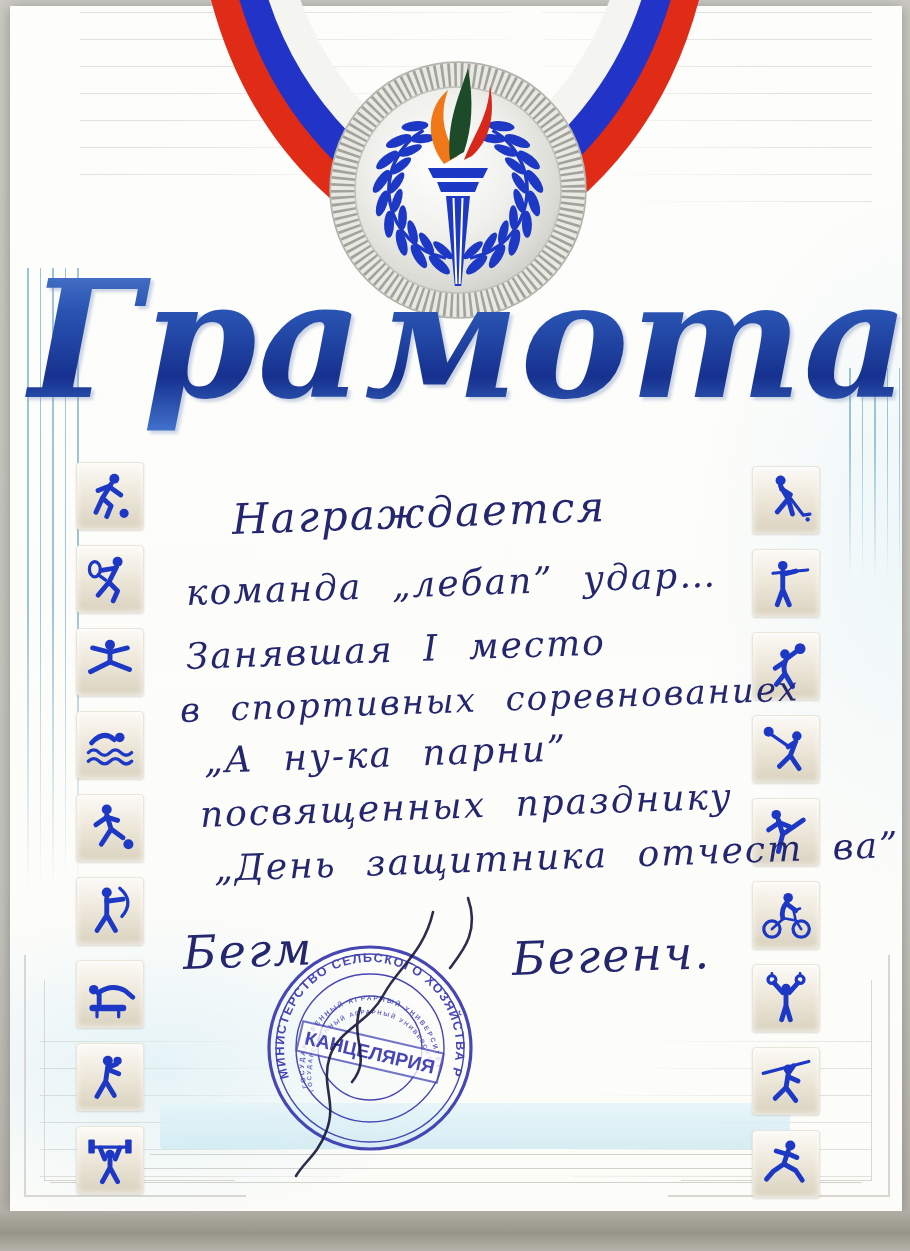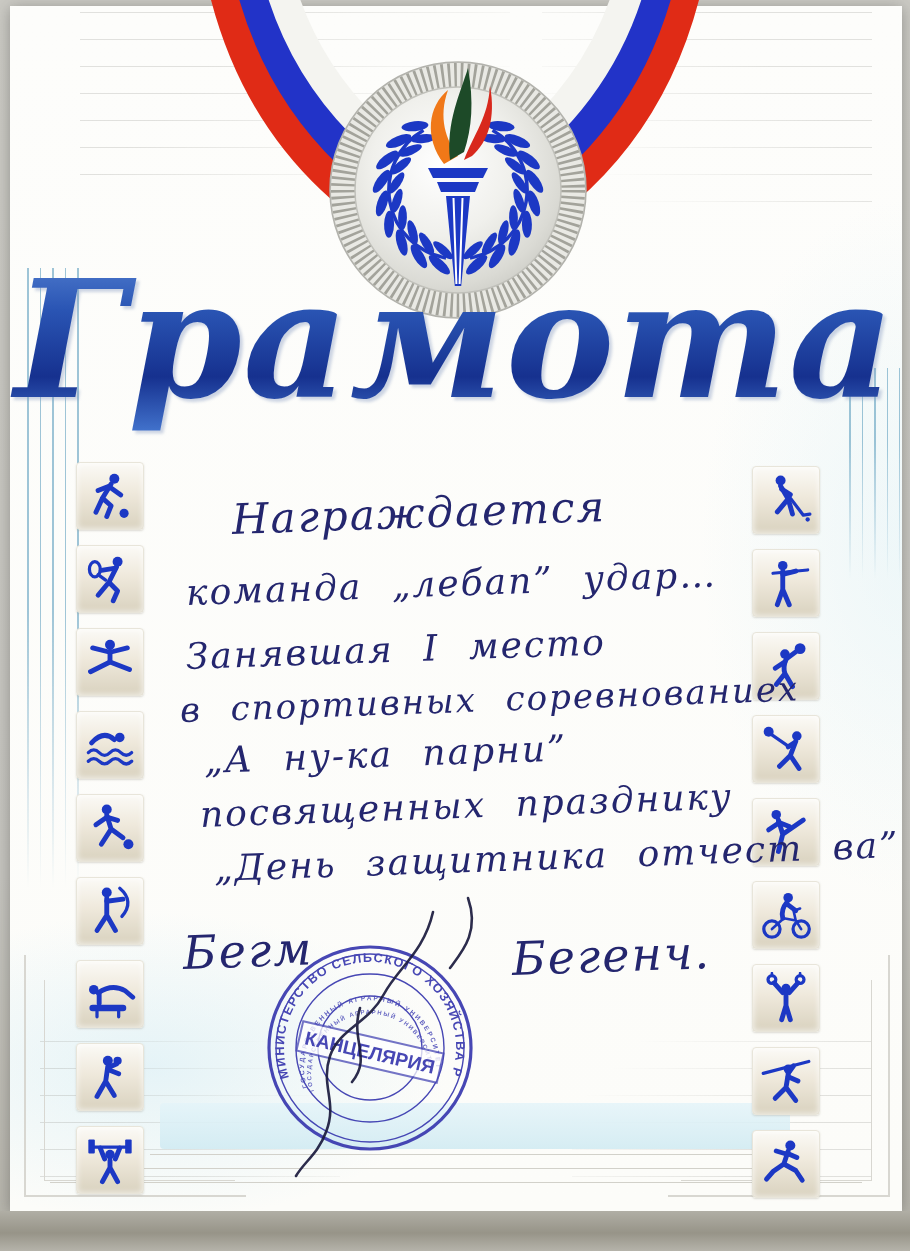--- a/index.html
+++ b/index.html
@@ -44,21 +44,21 @@
   .streaks{position:absolute;pointer-events:none;
     background:repeating-linear-gradient(90deg,transparent 0 11px,rgba(80,150,185,.55) 11px 12.6px);}
   .sk-left{left:16px;top:268px;width:64px;height:620px;
     -webkit-mask-image:linear-gradient(180deg,#000 55%,transparent);mask-image:linear-gradient(180deg,#000 55%,transparent);}
   .sk-right{left:838px;top:368px;width:62px;height:210px;
     -webkit-mask-image:linear-gradient(180deg,#000 35%,transparent);mask-image:linear-gradient(180deg,#000 35%,transparent);}
   .cyan-band{position:absolute;left:150px;right:112px;bottom:62px;height:46px;border-radius:4px;
     background:linear-gradient(180deg,#e4f4f9,#cfeaf2);opacity:.85;pointer-events:none;}
   
   .title{
-    position:absolute;left:0;top:238px;width:100%;margin:0;text-align:center;
+    position:absolute;left:0;top:238px;width:100%;margin:0;text-align:right;
     font-family:"DejaVu Serif",serif;font-style:italic;font-weight:bold;
     font-size:163px;line-height:1.25;letter-spacing:1px;
     background:linear-gradient(180deg,#5e8bd8 0%,#2a55b4 35%,#16318f 68%,#4a7fd8 100%);
     -webkit-background-clip:text;background-clip:text;color:transparent;
     text-shadow:none;
     filter:drop-shadow(3px 3px 1.5px rgba(130,150,190,.4));
   }
   
   .icon-col{position:absolute;display:flex;flex-direction:column;gap:15px;}
   .col-left{left:76px;top:462px;}

